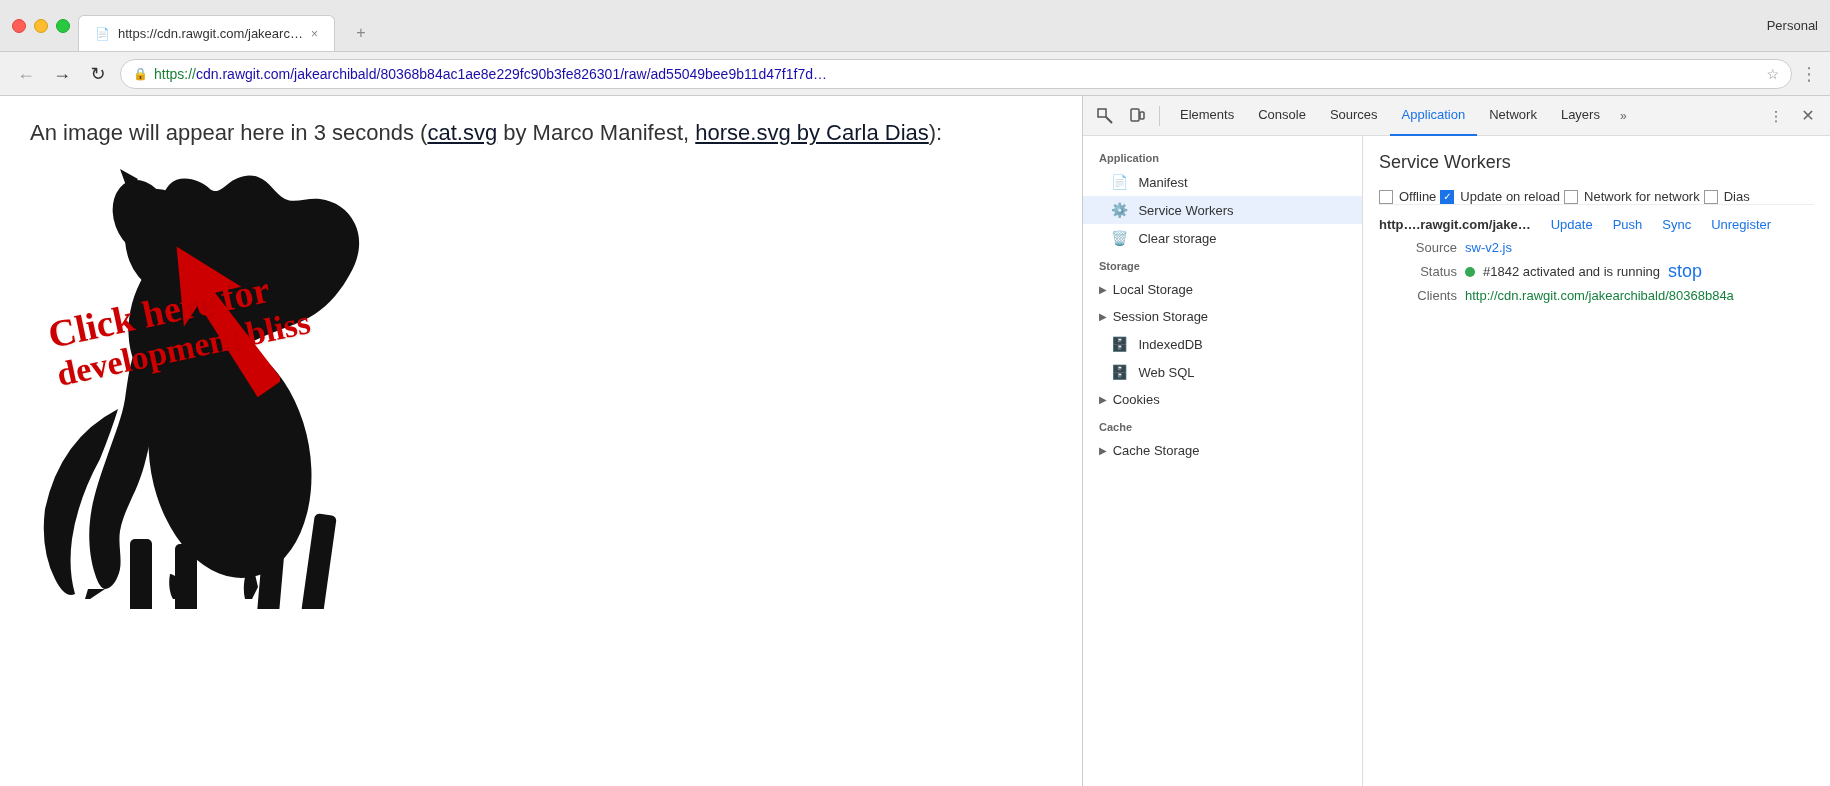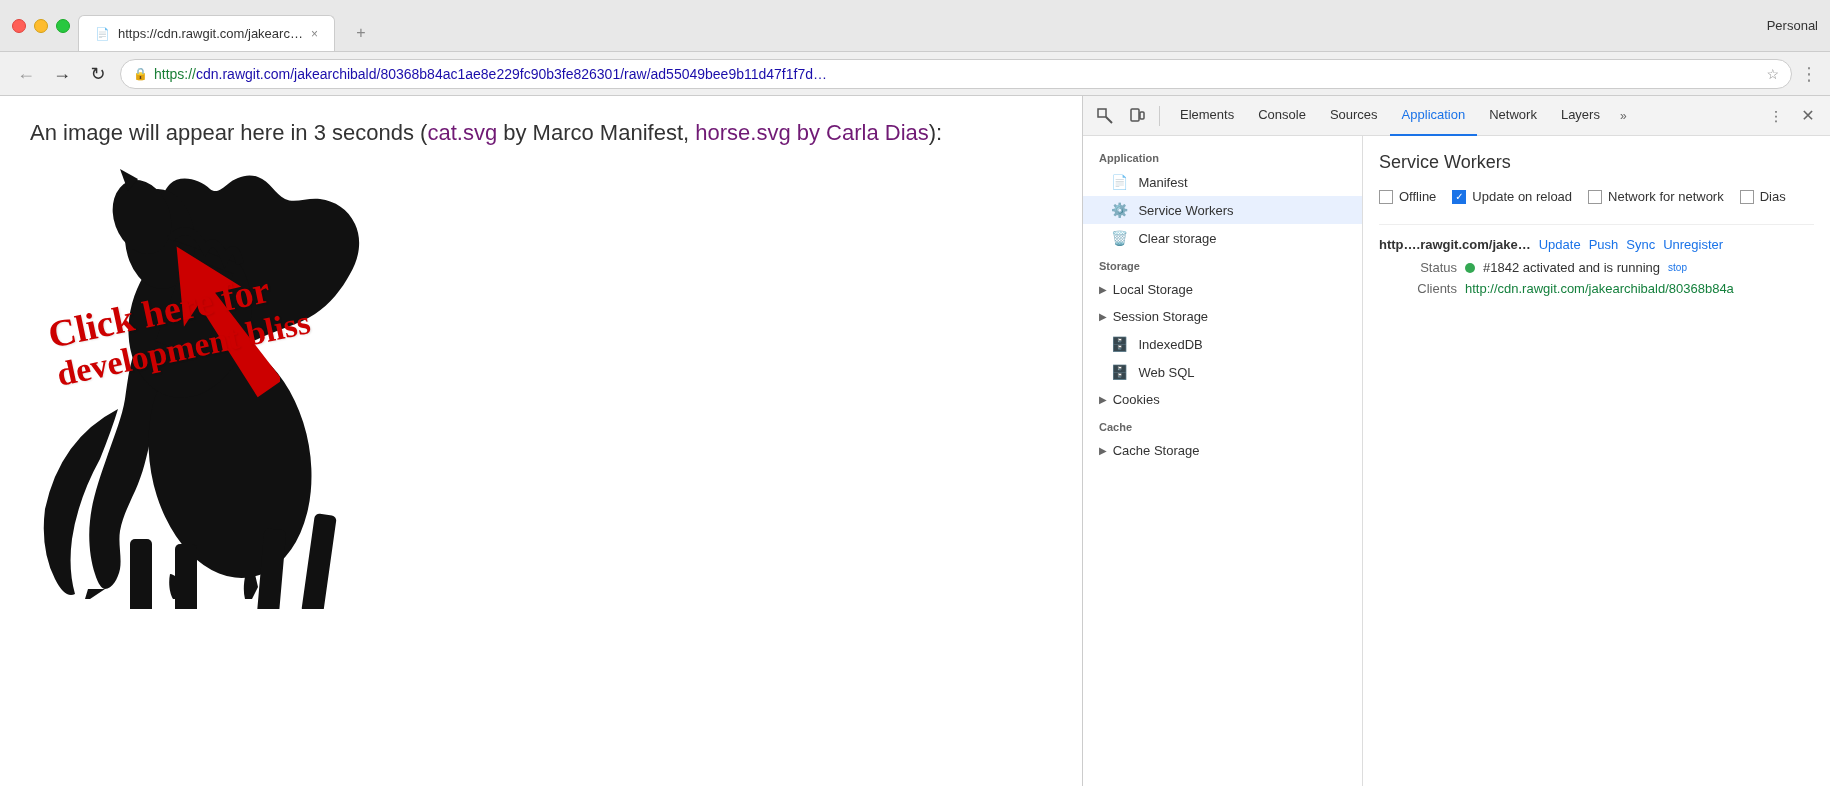--- a/index.html
+++ b/index.html
@@ -32,21 +32,21 @@
     .url-text span.https { color: #1a7f37; }
     .url-star { color: #888; font-size: 14px; }
     .url-menu { color: #888; font-size: 18px; }
 
     
     .main-content { display: flex; flex: 1; overflow: hidden; }
 
     
     .page-content { flex: 1; background: #fff; padding: 20px 30px; position: relative; }
     .page-text { font-size: 22px; color: #333; line-height: 1.5; }
-    .page-text a { color: #701a75; }
+    .page-text a { color: #0f172a; text-decoration: underline; }
     .horse-silhouette { margin-top: 10px; }
     .horse-svg { width: 400px; height: 450px; }
 
     
     .devtools { width: 748px; background: #fff; border-left: 1px solid #ccc; display: flex; flex-direction: column; }
 
     
     .devtools-toolbar { background: #f3f3f3; border-bottom: 1px solid #ddd; display: flex; align-items: center; height: 40px; padding: 0 8px; gap: 4px; }
     .dt-icon-btn { background: none; border: none; width: 28px; height: 28px; display: flex; align-items: center; justify-content: center; cursor: pointer; color: #666; font-size: 14px; }
     .dt-separator { width: 1px; height: 20px; background: #ccc; margin: 0 4px; }
@@ -68,36 +68,36 @@
     .sidebar-icon { font-size: 14px; color: #555; }
     .sidebar-expandable { display: flex; align-items: center; gap: 6px; padding: 6px 16px; font-size: 13px; color: #333; cursor: pointer; }
     .expand-arrow { color: #666; font-size: 10px; }
     .storage-items { padding-left: 16px; }
 
     
     .dt-main { flex: 1; overflow-y: auto; padding: 16px; }
     .panel-title { font-size: 18px; font-weight: 500; color: #333; margin-bottom: 16px; }
 
     
-    .sw-options { display: flex; align-items: flex-start; gap: 16px; margin-bottom: 20px; }
+    .sw-options { display: flex; align-items: flex-start; gap: 4px; }
     .sw-option { display: flex; align-items: center; gap: 6px; font-size: 13px; color: #333; }
     .sw-checkbox { width: 14px; height: 14px; border: 1px solid #999; background: #fff; }
     .sw-checkbox.checked { background: #1a73e8; border-color: #1a73e8; color: #fff; display: flex; align-items: center; justify-content: center; font-size: 10px; }
 
     .sw-entry { border-top: 1px solid #eee; padding-top: 12px; }
-    .sw-url-row { display: flex; align-items: flex-end; gap: 8px; margin-bottom: 8px; }
+    .sw-url-row { display: flex; align-items: flex-end; gap: 20px; margin-bottom: 8px; }
     .sw-url { font-size: 13px; font-weight: 600; color: #333; }
     .sw-action-link { color: #1a73e8; font-size: 13px; cursor: pointer; text-decoration: none; }
     .sw-detail-row { display: flex; align-items: center; gap: 8px; margin-bottom: 6px; padding-left: 8px; }
     .sw-detail-label { font-size: 13px; color: #666; width: 70px; text-align: right; }
     .sw-detail-value { font-size: 13px; color: #333; }
     .sw-detail-link { color: #1a73e8; font-size: 13px; text-decoration: none; }
     .sw-status-dot { width: 10px; height: 10px; border-radius: 50%; background: #34a853; display: inline-block; }
     .sw-status-text { font-size: 13px; color: #333; }
-    .sw-stop-link { color: #1a73e8; font-size: 10px; cursor: pointer; }
+    .sw-stop-link { color: #1a73e8; font-size: 18px; cursor: pointer; }
     .sw-clients-row { display: flex; align-items: center; gap: 8px; margin-bottom: 6px; padding-left: 8px; }
     .sw-client-url { font-size: 13px; color: #15803d; }
   </style>
 </head>
 <body>
 
 <div class="chrome-window">
 
   <div class="title-bar">
     <div class="traffic-lights">
@@ -340,20 +340,24 @@
 
           <div class="sw-entry">
             <div class="sw-url-row">
               <span class="sw-url">http….rawgit.com/jake…</span>
               <a class="sw-action-link">Update</a>
               <a class="sw-action-link">Push</a>
               <a class="sw-action-link">Sync</a>
               <a class="sw-action-link">Unregister</a>
             </div>
             <div class="sw-detail-row">
+              <span class="sw-detail-label">Source</span>
+              <a class="sw-detail-link">sw-v2.js</a>
+            </div>
+            <div class="sw-detail-row">
               <span class="sw-detail-label">Status</span>
               <span class="sw-status-dot"></span>
               <span class="sw-status-text">#1842 activated and is running</span>
               <a class="sw-stop-link">stop</a>
             </div>
             <div class="sw-clients-row">
               <span class="sw-detail-label">Clients</span>
               <span class="sw-client-url">http://cdn.rawgit.com/jakearchibald/80368b84a</span>
             </div>
           </div>

